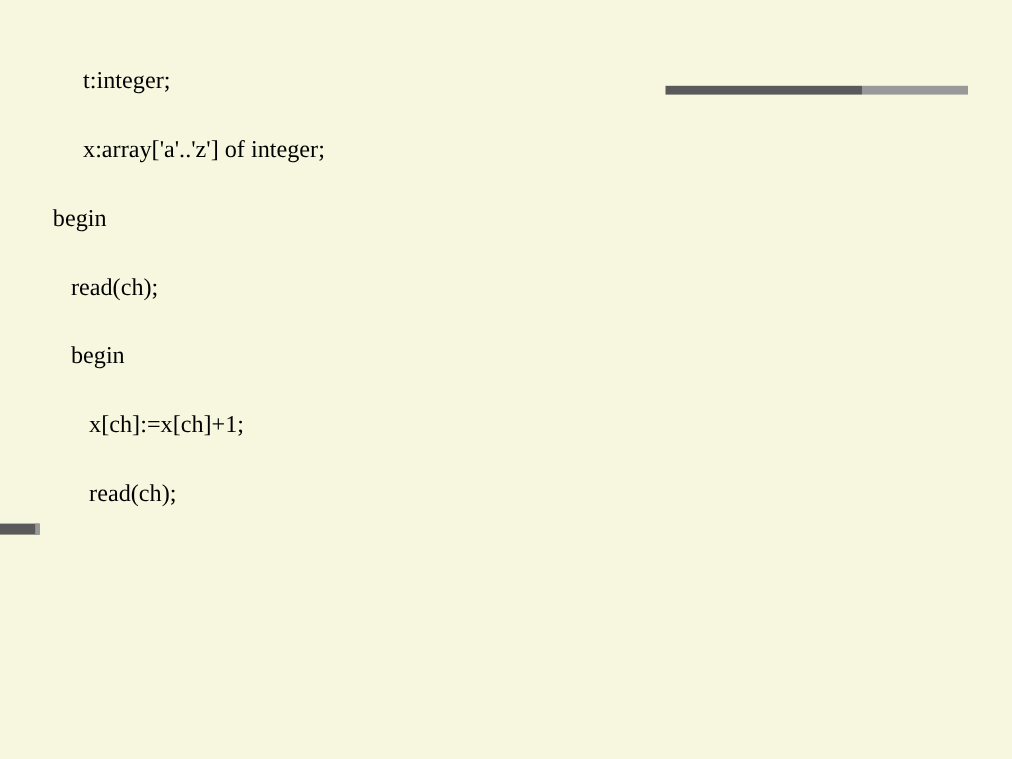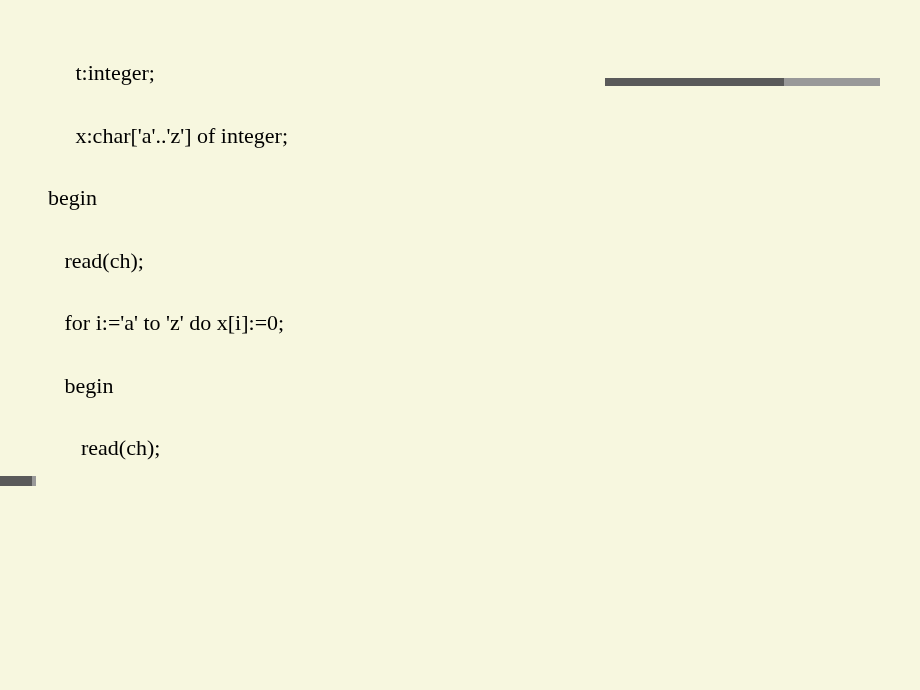--- a/index.html
+++ b/index.html
@@ -43,25 +43,25 @@
     }
   </style>
 </head>
 <body>
 
 <div class="left-bar"></div>
 <div class="right-bar"></div>
 
 <div class="code-block">
 <div>     t:integer;</div>
-<div>     x:char['a'..'z'] of integer;</div>
+<div>     x:array['a'..'z'] of integer;</div>
 <div>begin</div>
 <div>   read(ch);</div>
-<div>   for i:='a' to 'z' do x[i]:=0;</div>
 <div>   begin</div>
+<div>      x[ch]:=x[ch]+1;</div>
 <div>      read(ch);</div>
 
 
 
 
 
 
 
 
 

